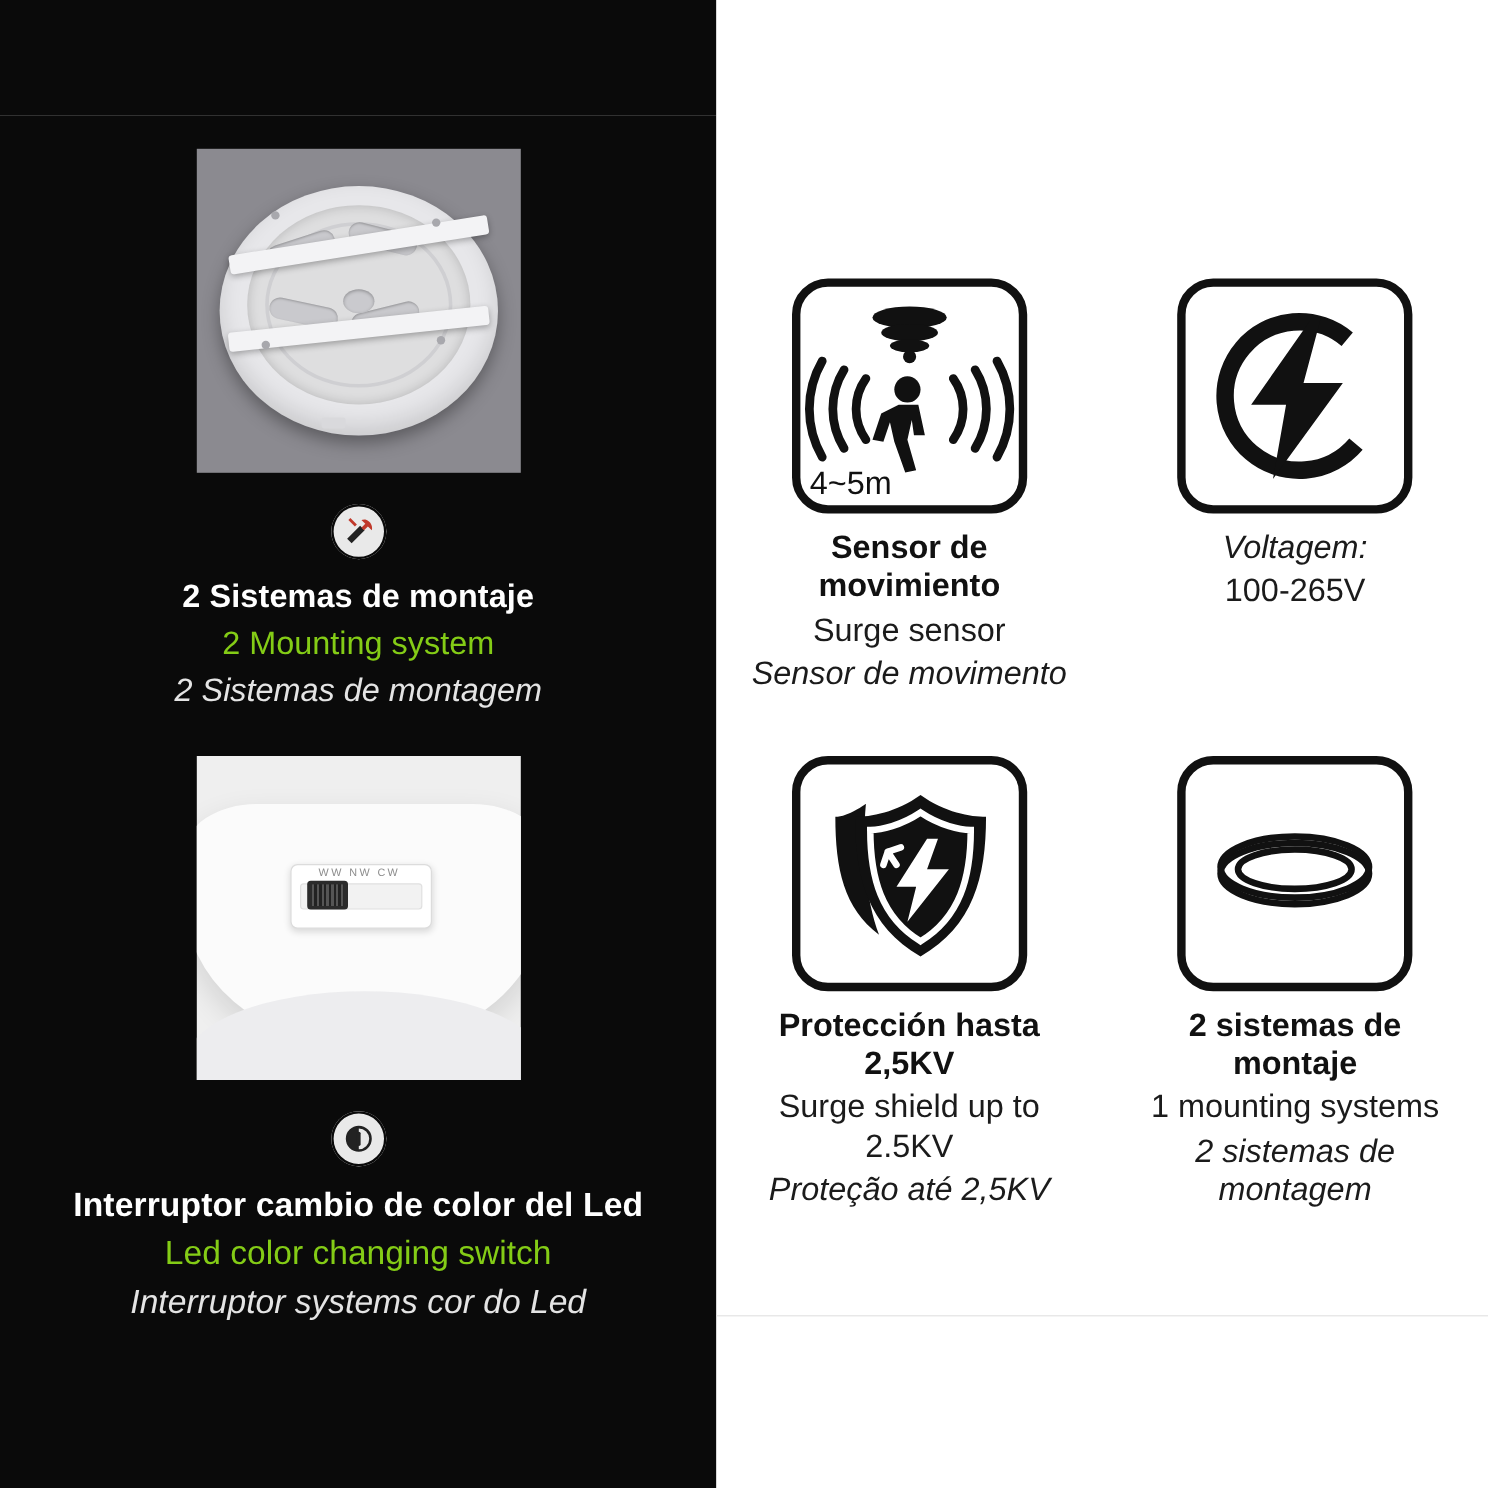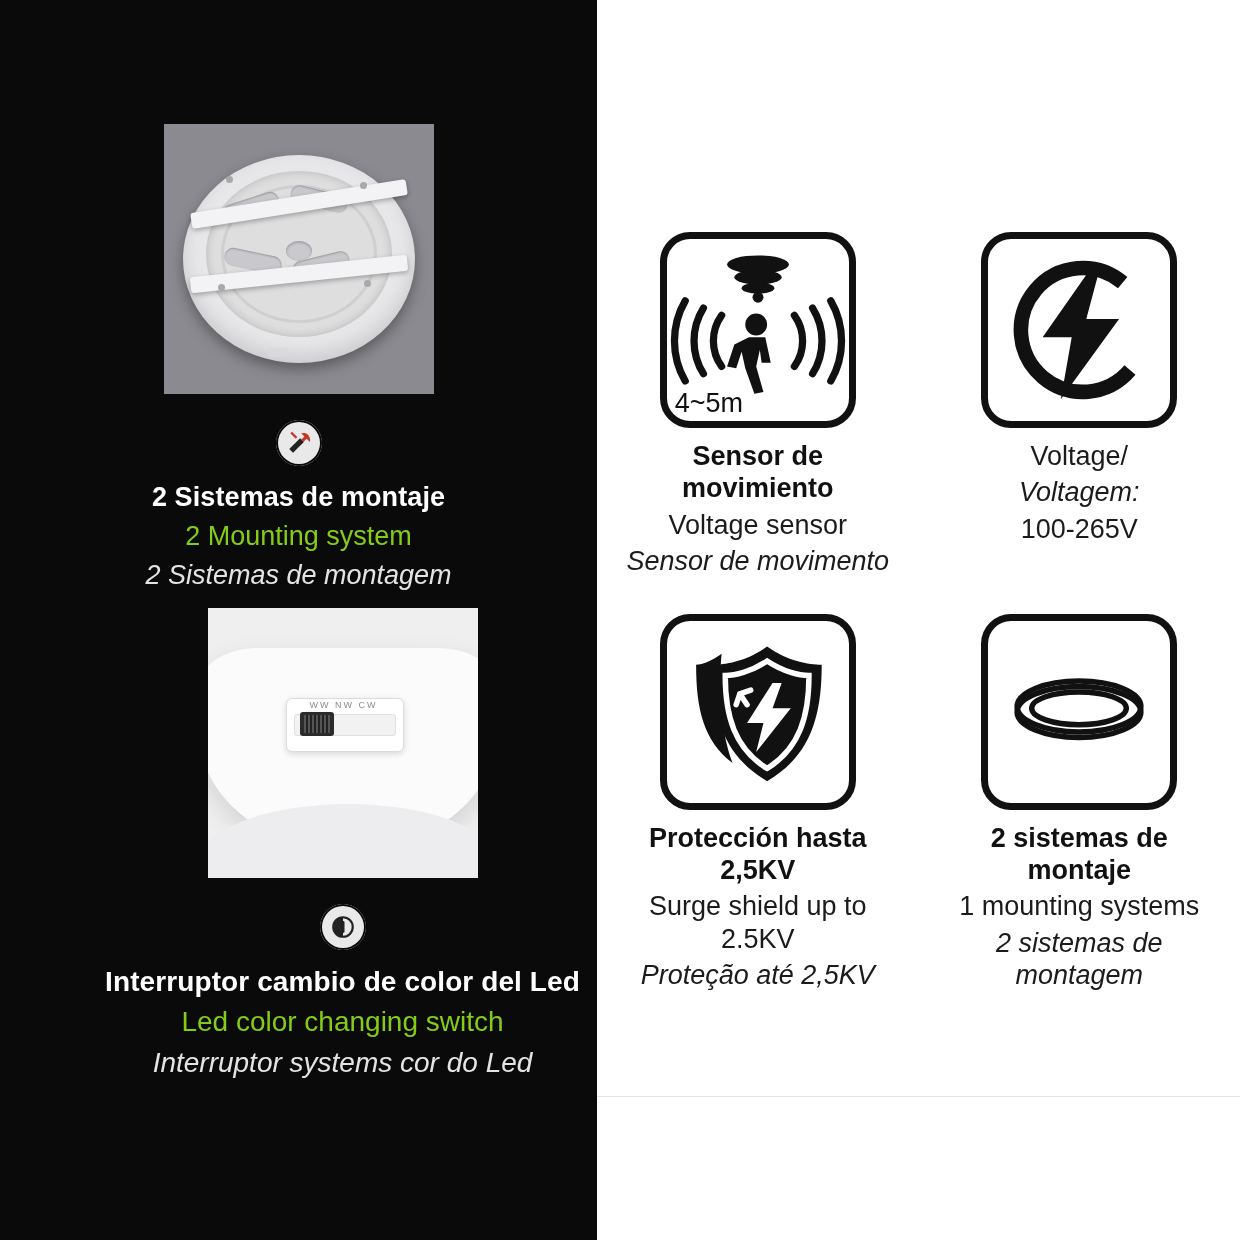--- a/index.html
+++ b/index.html
@@ -40,21 +40,21 @@
     background: #0a0a0a;
   }
 
   .photo-block {
     position: absolute;
     left: 0;
     width: 597px;
     text-align: center;
   }
   .photo-block.one { top: 28px; }
-  .photo-block.two { top: 512px; padding-left: 44px; }
+  .photo-block.two { top: 534px; }
 
   .photo {
     width: 270px;
     height: 270px;
     margin: 0 auto;
     position: relative;
     overflow: hidden;
   }
   .photo.mount {
     background: #8b8a90;
@@ -252,21 +252,21 @@
     height: 1240px;
     background: #ffffff;
   }
   .grid {
     position: absolute;
     left: 0;
     top: 196px;
     width: 643px;
     display: grid;
     grid-template-columns: 1fr 1fr;
-    row-gap: 0px;
+    row-gap: 16px;
   }
   .cell {
     text-align: center;
     padding: 6px 10px 0;
     box-sizing: border-box;
   }
   .icon-box {
     width: 196px;
     height: 196px;
     margin: 30px auto 12px;
@@ -402,34 +402,33 @@
             </g>
             <g fill="#111">
               <circle cx="49" cy="47" r="6"></circle>
               <path d="M45 54 l9 0 3 14 -5 0 -1 -7 -2 9 4 14 -5 1 -5 -14 -2 -9 -3 9 -5 -1 4 -12z"></path>
             </g>
           </svg>
           <span class="range-label">4~5m</span>
         </div>
         <div class="cap2">
           <div class="es">Sensor de movimiento</div>
-          <div class="en">Voltage sensor</div>
+          <div class="en">Surge sensor</div>
           <div class="pt">Sensor de movimento</div>
         </div>
       </div>
 
       <div class="cell">
         <div class="icon-box">
           <svg width="182" height="182" viewBox="0 0 100 100" aria-hidden="true">
             <path d="M74 24 A34 34 0 1 0 78 72" fill="none" stroke="#111" stroke-width="8" stroke-linecap="butt"></path>
             <path d="M58 14 L30 54 L46 54 L40 88 L72 44 L54 44 L62 14 Z" fill="#111"></path>
           </svg>
         </div>
         <div class="cap2">
-          <div class="en">Voltage/</div>
           <div class="pt">Voltagem:</div>
           <div class="en">100-265V</div>
         </div>
       </div>
 
       <div class="cell">
         <div class="icon-box">
           <svg width="182" height="182" viewBox="0 0 100 100" aria-hidden="true">
             <path d="M30 18 C30 18 22 24 16 24 C16 48 20 66 36 78 C30 62 28 40 30 18 Z" fill="#111"></path>
             <path d="M55 14 C44 22 32 24 25 24 C25 52 31 74 55 88 C79 74 85 52 85 24 C78 24 66 22 55 14 Z" fill="#111"></path>

